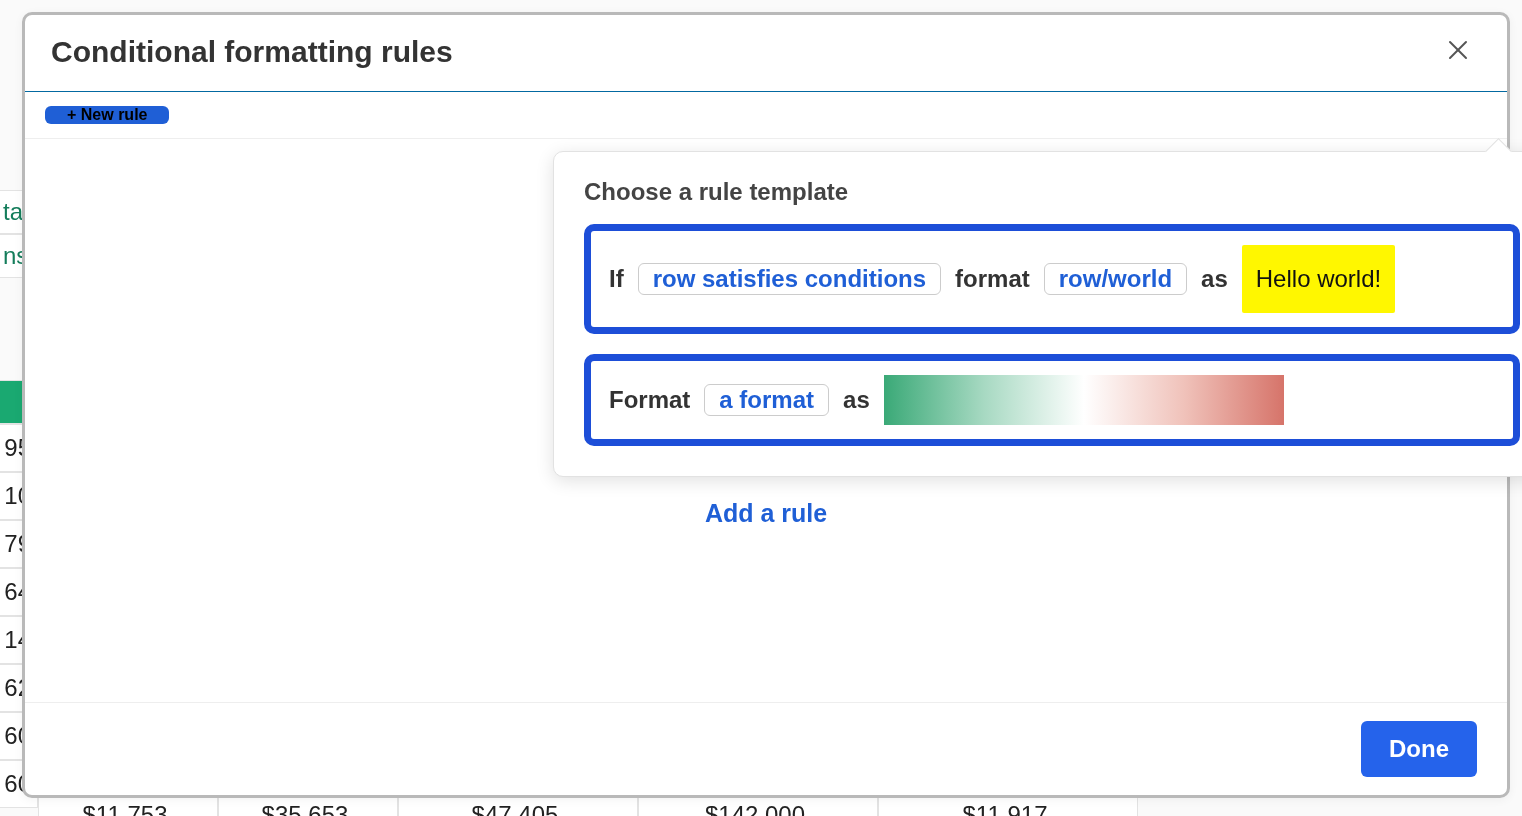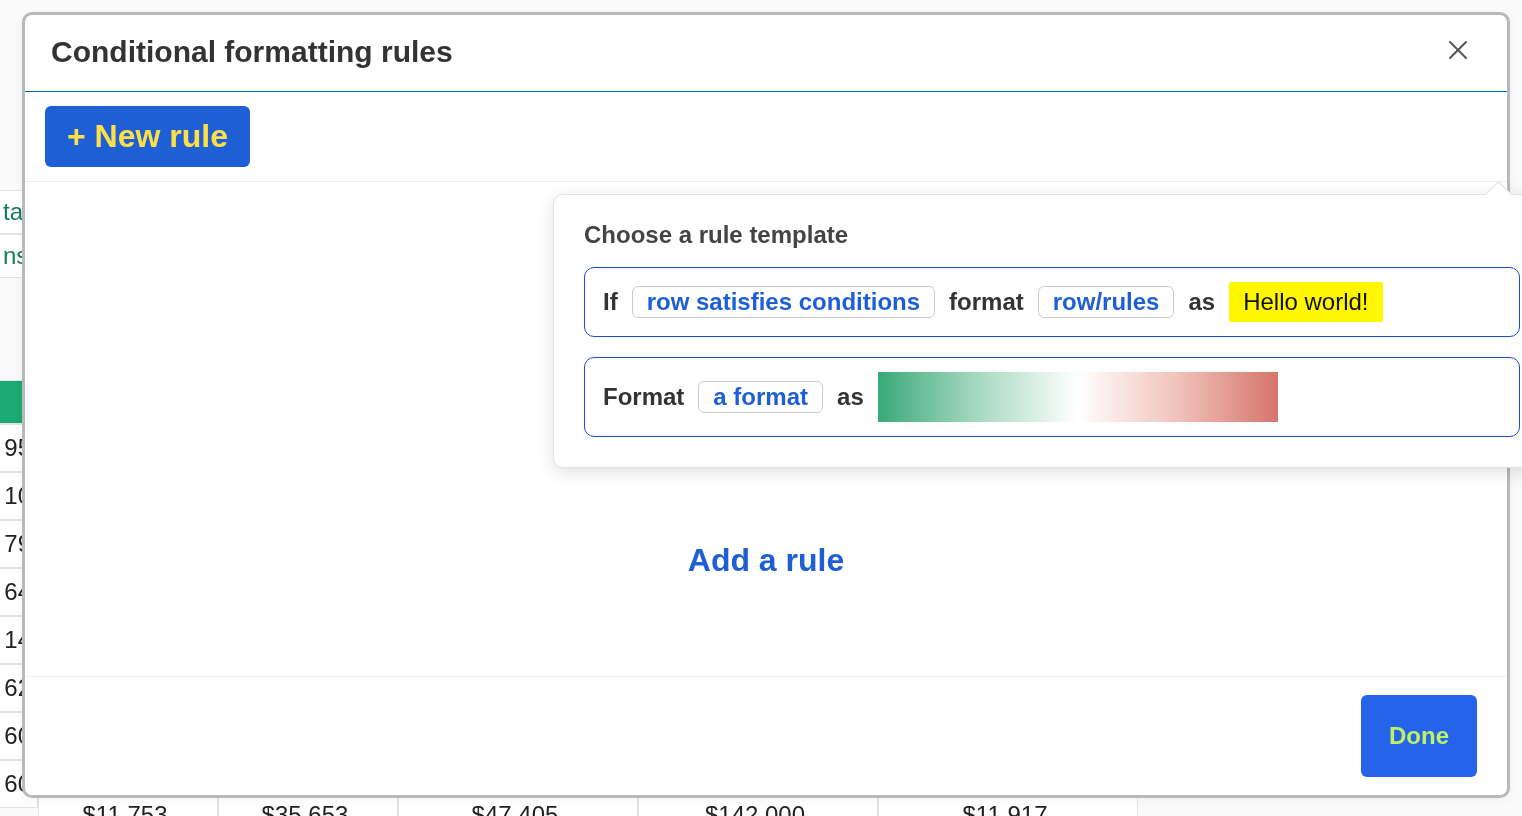--- a/index.html
+++ b/index.html
@@ -55,32 +55,32 @@
   .dropdown {
     display: flex; align-items: center; gap: 12px;
     border: 1px solid #ccc; border-radius: 6px;
     padding: 8px 16px; font-size: 23px; color: #555;
     cursor: pointer; background: #fff;
   }
   .dropdown .chev {
     width: 14px; height: 14px; display: inline-block;
   }
   .btn-primary {
-    background: #1f5fd6; color: #fde047; border: none;
-    border-radius: 6px; padding: 12px 22px;
-    font-size: 32px; font-weight: 700; cursor: pointer;
+    background: #1f5fd6; color: #000000; border: none;
+    border-radius: 6px; padding: 0 22px;
+    font-size: 16px; font-weight: 700; cursor: pointer;
   }
 
   .dialog-body {
     position: relative; flex: 1; overflow: visible;
   }
   .add-rule-link {
     position: absolute; left: 50%; transform: translateX(-50%);
     top: 320px;
-    color: #1f5fd6; font-size: 32px; font-weight: 600; cursor: pointer; margin-top: 40px;
+    color: #1f5fd6; font-size: 25px; font-weight: 600; cursor: pointer; margin-top: 40px;
   }
 
   
   .popover {
     position: absolute;
     top: 12px; left: 528px; width: 998px;
     background: #fff; border: 1px solid #e2e2e2; border-radius: 10px;
     box-shadow: 0 4px 18px rgba(0,0,0,.12);
     padding: 26px 30px 30px 30px;
   }
@@ -88,49 +88,49 @@
     content: "";
     position: absolute; top: -10px; right: 42px;
     width: 18px; height: 18px; background: #fff;
     border-left: 1px solid #e2e2e2; border-top: 1px solid #e2e2e2;
     transform: rotate(45deg);
   }
   .popover-title {
     font-size: 24px; font-weight: 700; color: #444; margin-bottom: 18px;
   }
   .template-row {
-    border: 1px solid #1d4ed8; border-radius: 10px;
+    border: 7px solid #1d4ed8; border-radius: 10px;
     padding: 14px 18px; display: flex; align-items: center; gap: 14px;
     margin-bottom: 20px; cursor: pointer;
     font-size: 24px; color: #333; font-weight: 600;
     flex-wrap: nowrap;
   }
   .template-row:last-child { margin-bottom: 0; }
   .token-box {
     border: 1px solid #ccc; border-radius: 6px;
     padding: 1px 14px; color: #1f5fd6; font-weight: 600;
     background: #fff; white-space: nowrap; text-align: right;
   }
   .hl-preview {
-    background: #fff700; color: #111; padding: 6px 14px; border-radius: 2px;
+    background: #fff700; color: #111; padding: 20px 14px; border-radius: 2px;
     font-weight: 500; white-space: nowrap;
   }
   .gradient-preview {
     width: 400px; height: 50px;
     background: linear-gradient(90deg, #3aa977 0%, #a7d9c2 25%, #ffffff 50%, #f0c2ba 75%, #d6746a 100%);
   }
 
   .dialog-footer {
     display: flex; justify-content: flex-end;
     padding: 18px 30px;
     border-top: 1px solid #eee;
   }
   .btn-done {
-    background: #2563eb; color: #bef264; border: none;
-    border-radius: 6px; padding: 27px 28px;
+    background: #2563eb; color: #ffffff; border: none;
+    border-radius: 6px; padding: 14px 28px;
     font-size: 24px; font-weight: 700; cursor: pointer;
   }
 </style>
 </head>
 <body>
 
 <div class="backdrop"></div>
 
 <div class="bg-cells">
   <div class="bg-cell green" style="left:-2px; top:190px; width:28px; height:44px;">ta</div>
@@ -172,21 +172,21 @@
 
     <div class="add-rule-link">Add a rule</div>
 
     <div class="popover">
       <div class="popover-title">Choose a rule template</div>
 
       <div class="template-row">
         <span>If</span>
         <span class="token-box">row satisfies conditions</span>
         <span>format</span>
-        <span class="token-box">row/rules</span>
+        <span class="token-box">row/world</span>
         <span>as</span>
         <span class="hl-preview">Hello world!</span>
       </div>
 
       <div class="template-row">
         <span>Format</span>
         <span class="token-box">a format</span>
         <span>as</span>
         <span class="gradient-preview"></span>
       </div>

